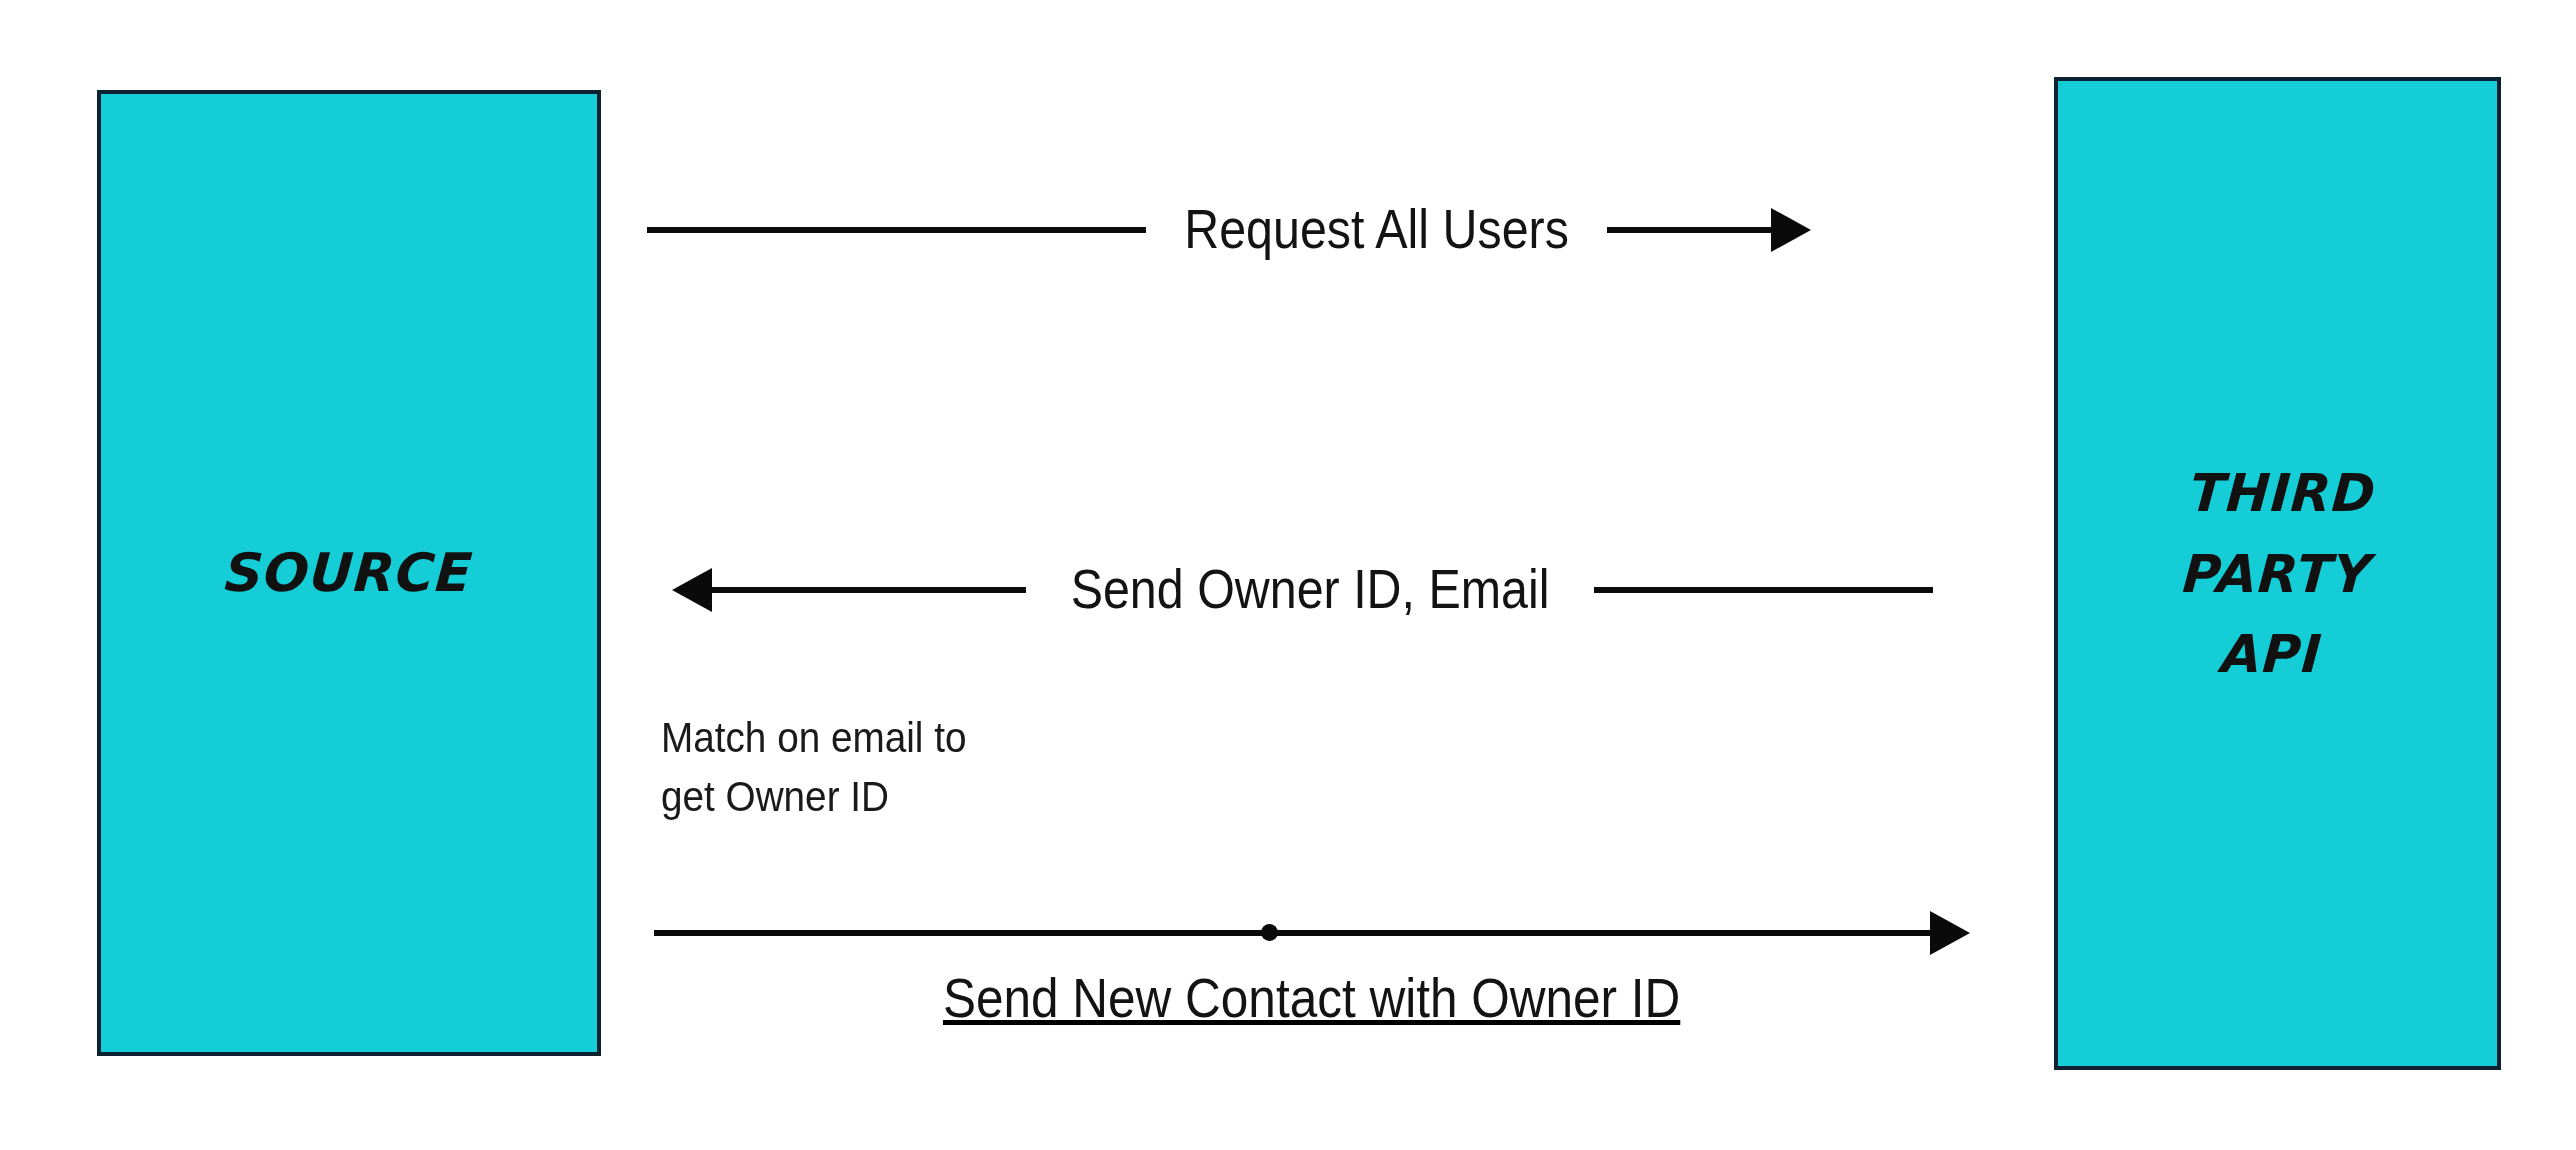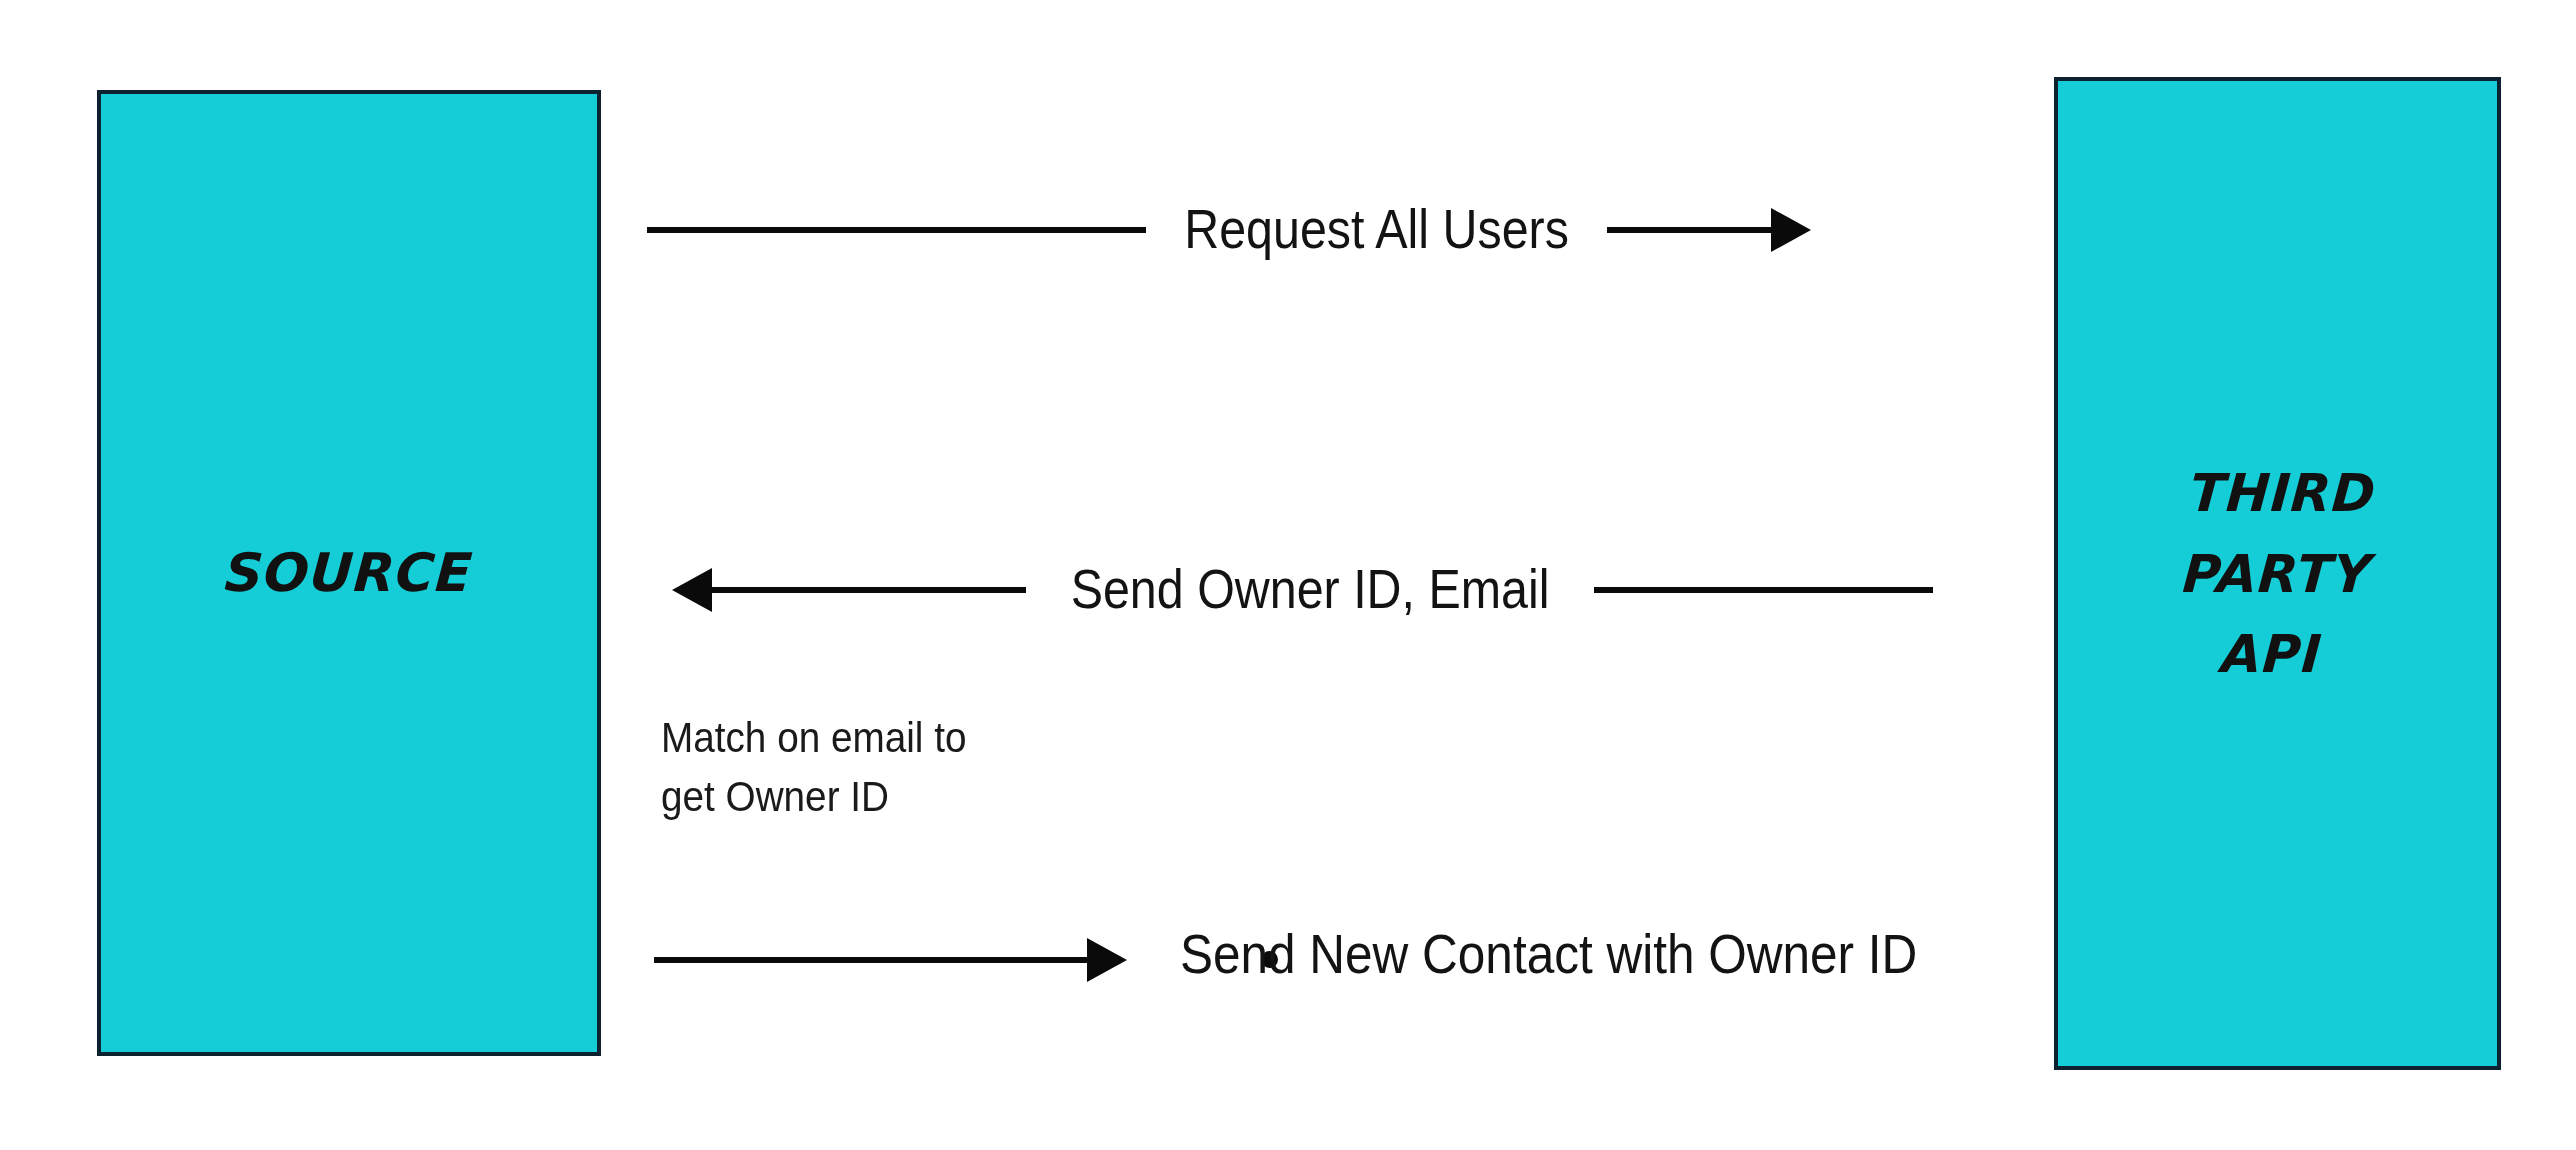--- a/index.html
+++ b/index.html
@@ -121,22 +121,23 @@
     transform: scaleX(0.9);
     transform-origin: left top;
   }
   .note-line { display: block; }
 
   
   #msg-row-newcontact {
     left: 654px;
     top: 911px;
     width: 1316px;
-    flex-direction: row;
-    align-items: flex-end;
+    flex-direction: column;
+    align-items: flex-start;
+    text-decoration: underline;
   }
   #newcontact-line {
     display: flex;
     align-items: center;
     width: 100%;
     position: relative;
   }
   #newcontact-dot {
     position: absolute;
     left: 616px;

